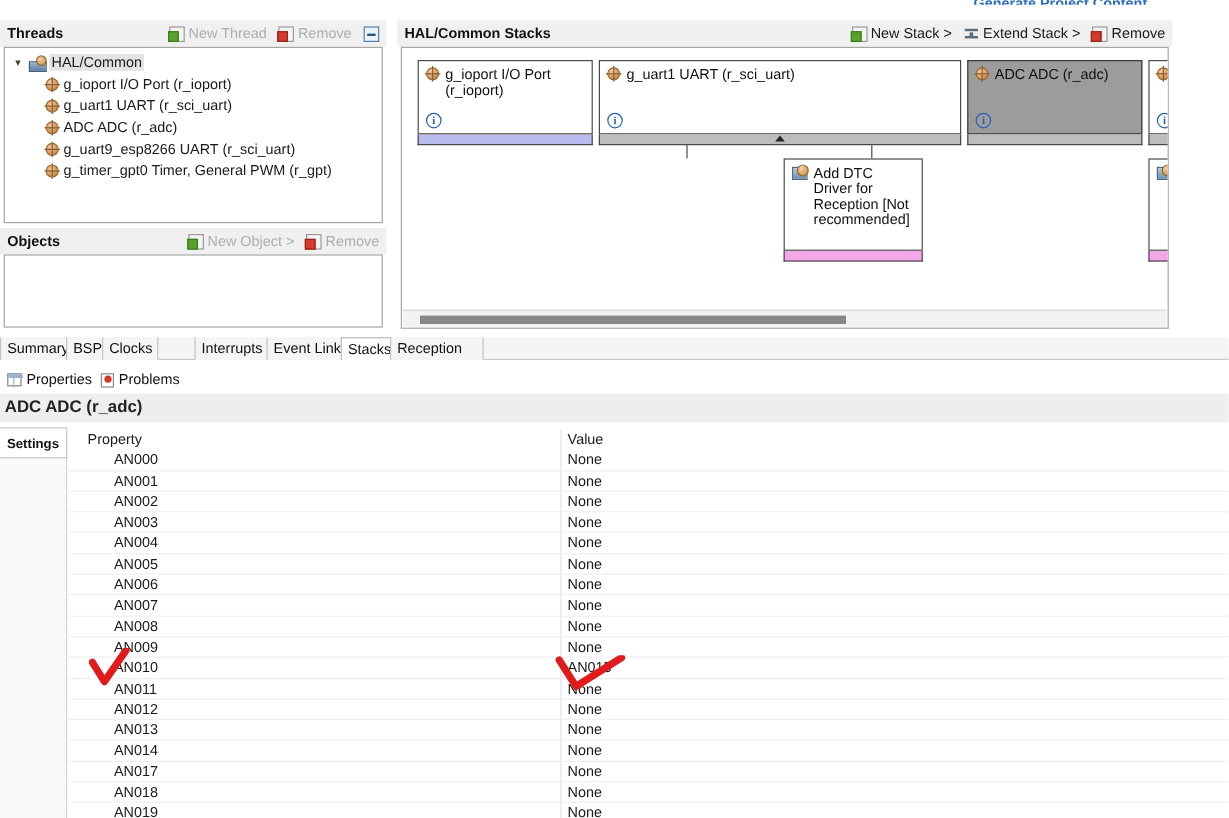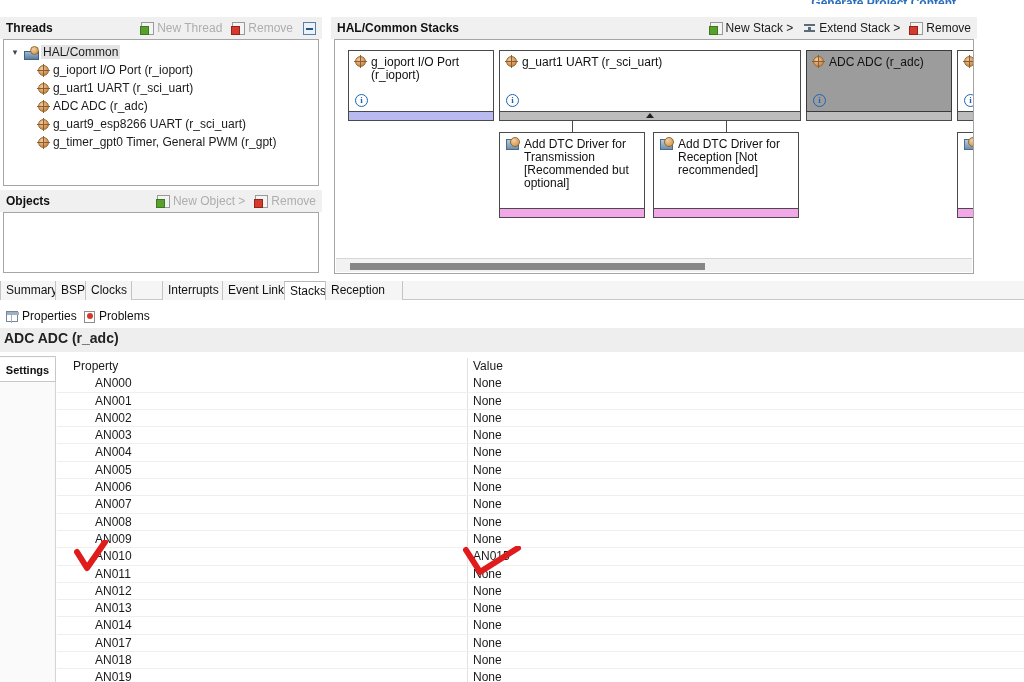--- a/index.html
+++ b/index.html
@@ -267,30 +267,21 @@
           </div>
           <span class="ic ic-info mod-info">i</span>
         </div>
         <div class="mod-bar bar-grey">
           <span class="uparrow"></span>
         </div>
 
         <div class="connector" style="left:73px; top:71px; height:11px;"></div>
         <div class="connector" style="left:227px; top:71px; height:11px;"></div>
 
-        <div style="position:absolute; left:0px; top:82px; width:146px;">
-          <div class="mod-box" style="height:77px;">
-            <div class="mod-head">
-              <span class="ic ic-dtc"></span>
-              <span class="txt">Add DTC Driver for Transmission [Recommended but optional]</span>
-            </div>
-          </div>
-          <div class="mod-bar bar-pink"></div>
-        </div>
-        <div style="position:absolute; left:154px; top:82px; width:146px;border-radius:26px;">
+        <div style="position:absolute; left:154px; top:82px; width:116px;border-radius:26px;">
           <div class="mod-box" style="height:77px;">
             <div class="mod-head">
               <span class="ic ic-dtc"></span>
               <span class="txt">Add DTC Driver for Reception [Not recommended]</span>
             </div>
           </div>
           <div class="mod-bar bar-pink"></div>
         </div>
       </div>
 

